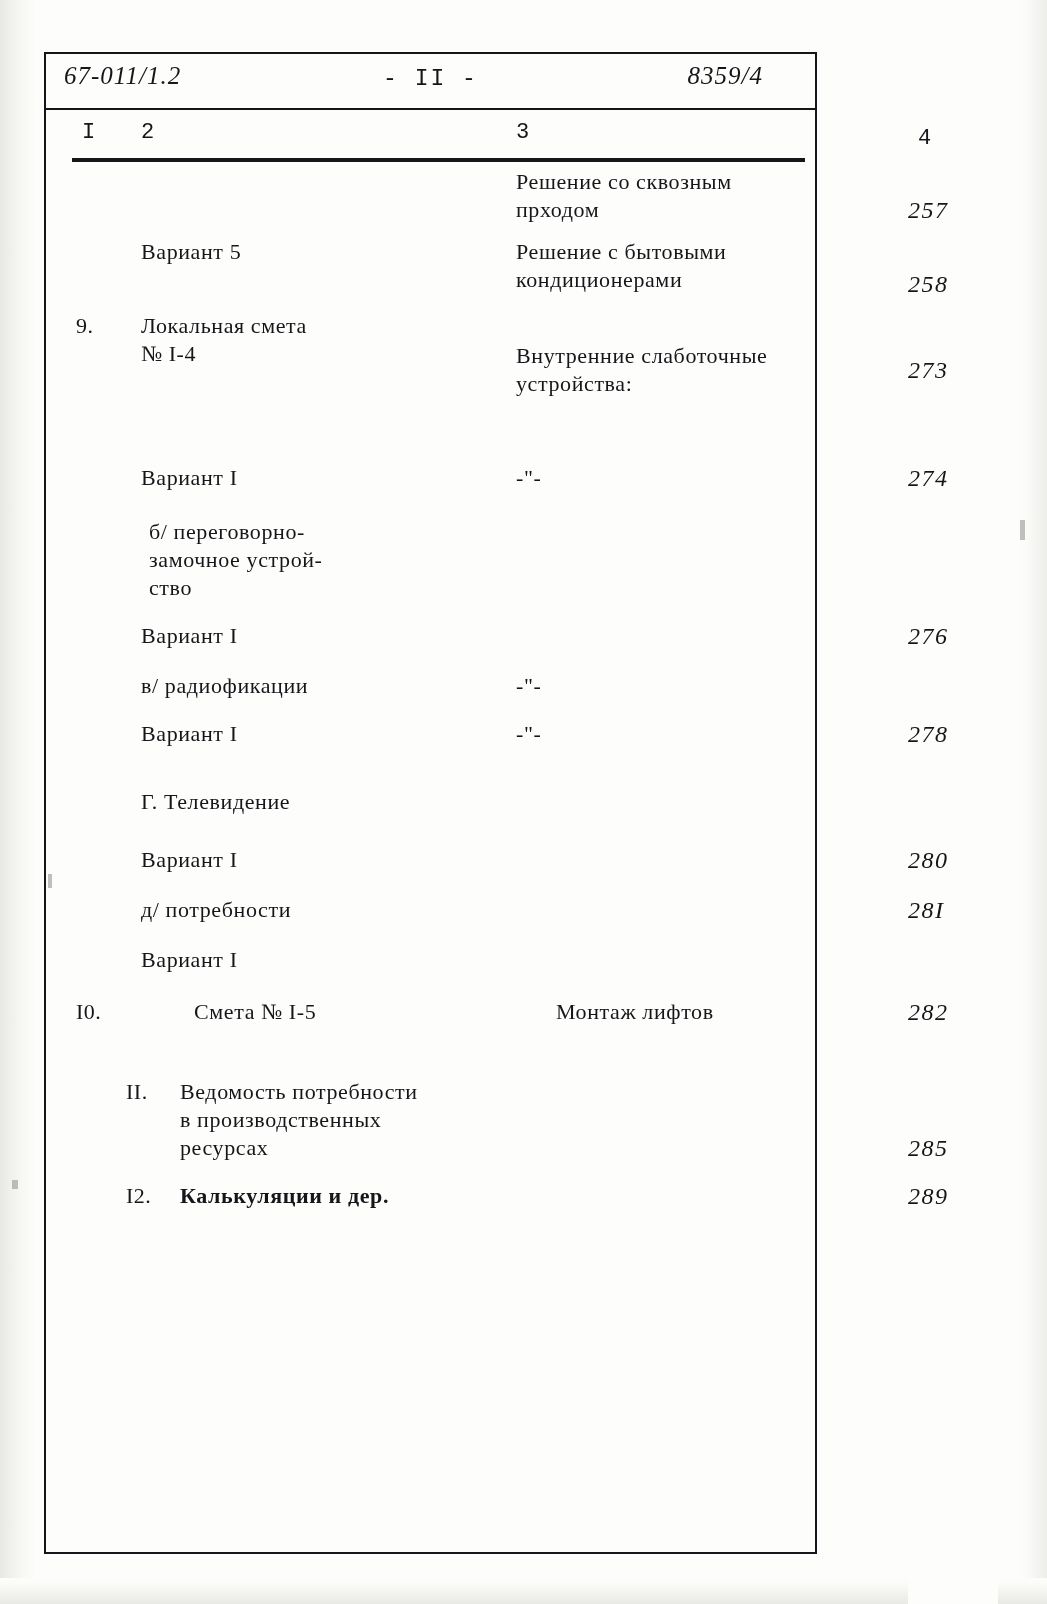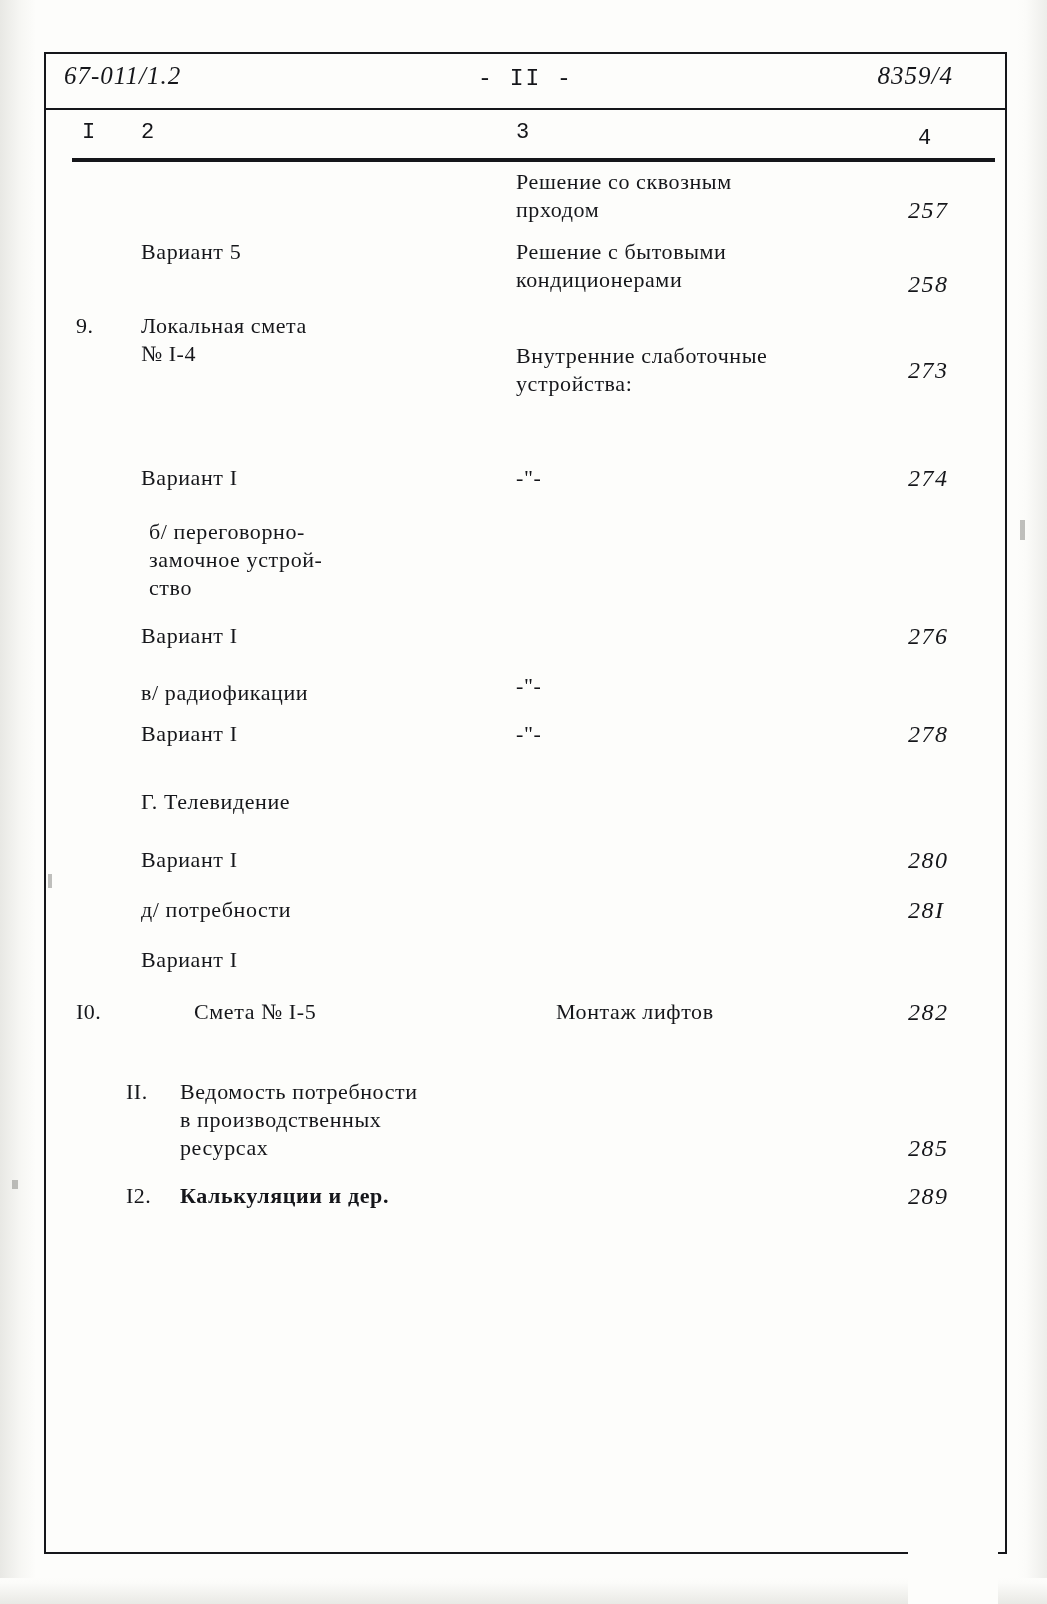--- a/index.html
+++ b/index.html
@@ -35,21 +35,21 @@
     left: 0; bottom: 0;
     width: 1047px; height: 26px;
     background: linear-gradient(to top, #e9e9e5 0%, #fbfbf9 80%, #fdfdfb 100%);
   }
 
   
   .frame {
     position: absolute;
     left: 44px;
     top: 52px;
-    width: 963px;
+    width: 773px;
     height: 1502px;
     border: 2px solid #15161a;
     box-sizing: border-box;
   }
 
   
   .header-row {
     position: absolute;
     left: 0; top: 0;
     width: 100%;
@@ -250,21 +250,21 @@
 
       <div class="row" style="height:50px;">
         <div class="cell num" style="top:2px;"></div>
         <div class="cell name indent-1" style="top:2px;">Вариант I</div>
         <div class="cell desc" style="top:2px;"></div>
         <div class="cell page" style="top:2px;">276</div>
       </div>
 
       <div class="row" style="height:48px;">
         <div class="cell num" style="top:2px;"></div>
-        <div class="cell name indent-1" style="top:2px;margin-top:7px;">в/ радиофикации</div>
+        <div class="cell name indent-1" style="top:2px;">в/ радиофикации</div>
         <div class="cell desc" style="top:2px;">-"-</div>
         <div class="cell page" style="top:2px;"></div>
       </div>
 
       <div class="row" style="height:68px;">
         <div class="cell num" style="top:2px;"></div>
         <div class="cell name indent-1" style="top:2px;">Вариант I</div>
         <div class="cell desc" style="top:2px;">-"-</div>
         <div class="cell page" style="top:2px;">278</div>
       </div>

